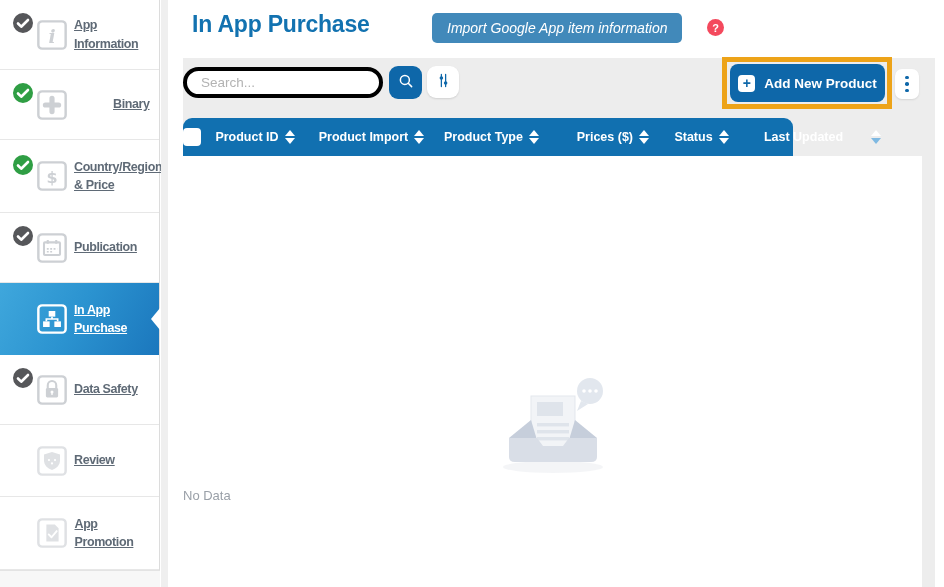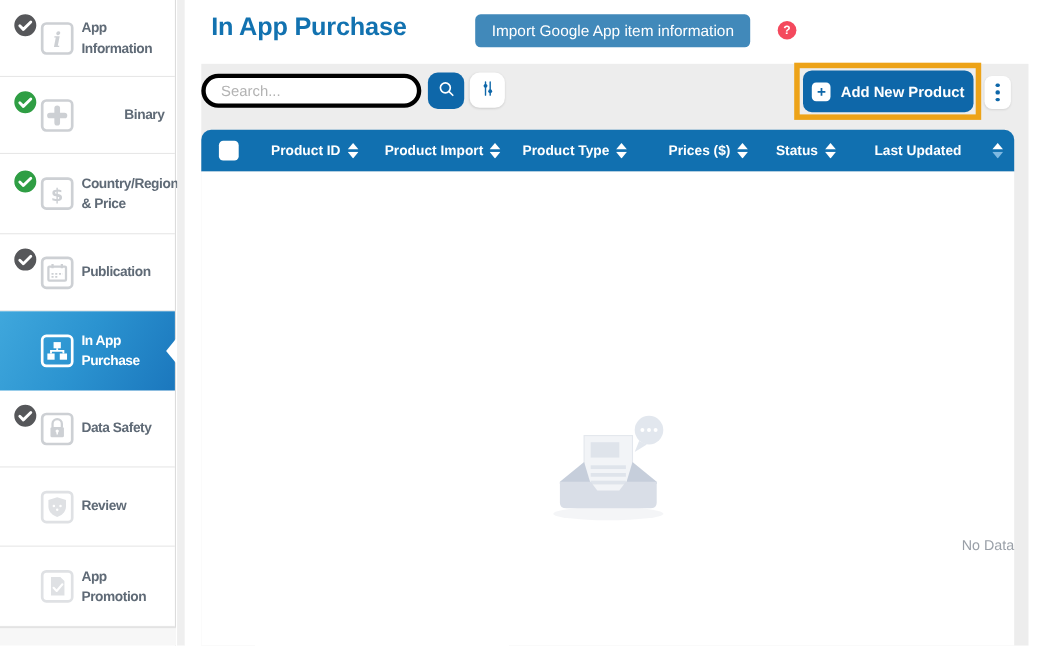--- a/index.html
+++ b/index.html
@@ -10,35 +10,35 @@
   .sidebar { position:absolute; left:0; top:0; width:160px; height:587px; background:#fff; border-right:1px solid #dcdcdc; }
   .side-gap { position:absolute; left:161px; top:0; width:7px; height:587px; background:#efefef; }
   .side-row { position:relative; width:100%; border-bottom:1px solid #e7e7e7; display:flex; align-items:center; cursor:pointer; }
   .side-row .icon-box { position:absolute; left:36px; top:50%; transform:translateY(-50%); width:32px; height:32px; }
   .side-row .icon-box svg { width:32px; height:32px; display:block; }
   .side-row .badge { position:absolute; left:11px; width:24px; height:24px; z-index:2; }
   .side-row .badge svg { width:24px; height:24px; display:block; }
   .badge.green { color:var(--badge_green); }
   .badge.gray  { color:var(--badge_gray); }
   .side-label { margin-left:74px; width:84px; font-size:12.5px; font-weight:bold; letter-spacing:-0.4px;
-                color:var(--sidebar_text); line-height:1.45; }
+                color:var(--sidebar_text); line-height:1.45;text-decoration:underline; }
   .side-row.muted .icon-box { color:var(--icon_muted); }
   .side-row.light .icon-box { color:var(--icon_light); }
   .side-row.active { background:linear-gradient(118deg, var(--active_item_blue_light) 0%, #2b93d0 48%, var(--active_item_blue_dark) 100%); border-bottom:none; }
   .side-row.active .icon-box { color:#fff; }
   .side-row.active .side-label { color:#fff; }
   .side-row.active .notch { position:absolute; right:-1px; top:50%; transform:translateY(-50%); width:0; height:0;
       border-top:11px solid transparent; border-bottom:11px solid transparent; border-right:9px solid #fff; }
   .sidebar-stub { position:absolute; left:0; bottom:0; width:160px; height:17px; background:#f7f7f7; border-top:1px solid #e3e3e3; }
 
   
   .main { position:absolute; left:168px; top:0; right:0; bottom:0; background:#fff; }
   .page-title { position:absolute; left:24px; top:11px; font-size:23px; font-weight:bold; color:var(--title_blue); letter-spacing:-0.2px; }
   .import-btn { position:absolute; left:264px; top:13px; height:30px; padding:0 15px; background:var(--import_blue);
-      border:none; border-radius:5px; color:#fff; font-size:14px; font-family:inherit; cursor:pointer; }
+      border:none; border-radius:5px; color:#fff; font-size:14px; font-family:inherit; cursor:pointer;font-style:italic; }
   .help-badge { position:absolute; left:539px; top:19px; width:17px; height:17px; border-radius:50%; background:var(--help_red);
       color:#fff; font-size:11px; font-weight:bold; display:flex; align-items:center; justify-content:center; cursor:pointer; }
 
   .panel { position:absolute; left:15px; top:58px; width:752px; bottom:0; background:var(--panel_gray); }
 
   
   .search-input { position:absolute; left:0; top:9px; width:200px; height:31px; border:4px solid #000000; border-radius:16px;
       padding:0 14px; font-size:13.5px; color:#555; font-family:inherit; outline:none; background:#fff; }
   .search-input::placeholder { color:#b3b3b3; }
   .search-btn { position:absolute; left:206px; top:8px; width:33px; height:33px; border:none; border-radius:9px;
@@ -49,29 +49,29 @@
   .add-btn { position:absolute; left:547px; top:6px; width:155px; height:38px; border:none; border-radius:8px;
       background:var(--button_blue); color:#fff; font-weight:bold; font-size:13.5px; font-family:inherit;
       display:flex; align-items:center; justify-content:center; gap:9px; cursor:pointer; }
   .plus-chip { width:17px; height:17px; background:#fff; border-radius:4px; color:var(--button_blue);
       font-weight:bold; font-size:14px; line-height:16px; text-align:center; }
   .kebab-btn { position:absolute; left:712px; top:11px; width:24px; height:30px; border:none; border-radius:7px; background:#fff;
       box-shadow:0 1px 2px rgba(0,0,0,0.10); display:flex; flex-direction:column; align-items:center; justify-content:center; gap:3px; cursor:pointer; }
   .kebab-btn i { width:3.5px; height:3.5px; border-radius:50%; background:var(--button_blue); }
 
   
-  .thead { position:absolute; left:0; top:60px; width:739px; height:38px; background:var(--table_header_blue);
+  .thead { position:absolute; left:0; top:60px; width:610px; height:38px; background:var(--table_header_blue);
       border-radius:9px 9px 0 0; display:flex; align-items:center; color:#fff; }
   .cb-cell { width:49px; display:flex; justify-content:center; }
   .checkbox { width:18px; height:18px; background:#fff; border-radius:4px; cursor:pointer; }
   .th-col { display:flex; align-items:center; justify-content:center; gap:6px; font-size:12.5px; font-weight:bold; cursor:pointer; }
   .sort { display:flex; flex-direction:column; gap:2px; }
   .sort svg { display:block; }
   .tbody { position:absolute; left:0; top:98px; width:739px; bottom:0; background:#fff; }
-  .empty-wrap { padding-top:216px; text-align:right; }
+  .empty-wrap { padding-top:216px; text-align:left; }
   .empty-wrap svg { display:block; margin:0 auto; }
   .empty-text { margin-top:12px; font-size:13px; color:var(--empty_text_gray); }
 </style>
 </head>
 <body>
 
 <aside class="sidebar">
   <div id="sidebar-items">
       <div class="side-row muted" style="height: 70px;">
         <span class="badge gray" style="top: 11px;">
@@ -171,21 +171,21 @@
           <svg viewBox="0 0 34 34">
             <rect x="2.5" y="2.5" width="29" height="29" rx="4" fill="none" stroke="currentColor" stroke-width="2.6"></rect>
             <path d="M17 7.5 l8.5 2.7 v6 c0 5.2 -3.7 8.8 -8.5 10.3 c-4.8 -1.5 -8.5 -5.1 -8.5 -10.3 v-6 Z" fill="currentColor"></path>
             <circle cx="13.8" cy="16" r="1.2" fill="#fff"></circle>
             <circle cx="20.2" cy="16" r="1.2" fill="#fff"></circle>
             <circle cx="17" cy="19.6" r="1.2" fill="#fff"></circle>
           </svg>
         </span>
         <span class="side-label">Review</span>
       </div>
-      <div class="side-row light" style="height: 73px;">
+      <div class="side-row light" style="height: 73px; justify-content: center;">
         <span class="icon-box">
           <svg viewBox="0 0 34 34">
             <rect x="2.5" y="2.5" width="29" height="29" rx="4" fill="none" stroke="currentColor" stroke-width="2.6"></rect>
             <path d="M11 8 h9 l4 4 v14 h-13 Z" fill="currentColor"></path>
             <path d="M13.5 18.5 l3 3 5.5-6.5" stroke="#fff" stroke-width="2" fill="none" stroke-linecap="round" stroke-linejoin="round"></path>
           </svg>
         </span>
         <span class="side-label">App Promotion</span>
       </div>
     </div>

